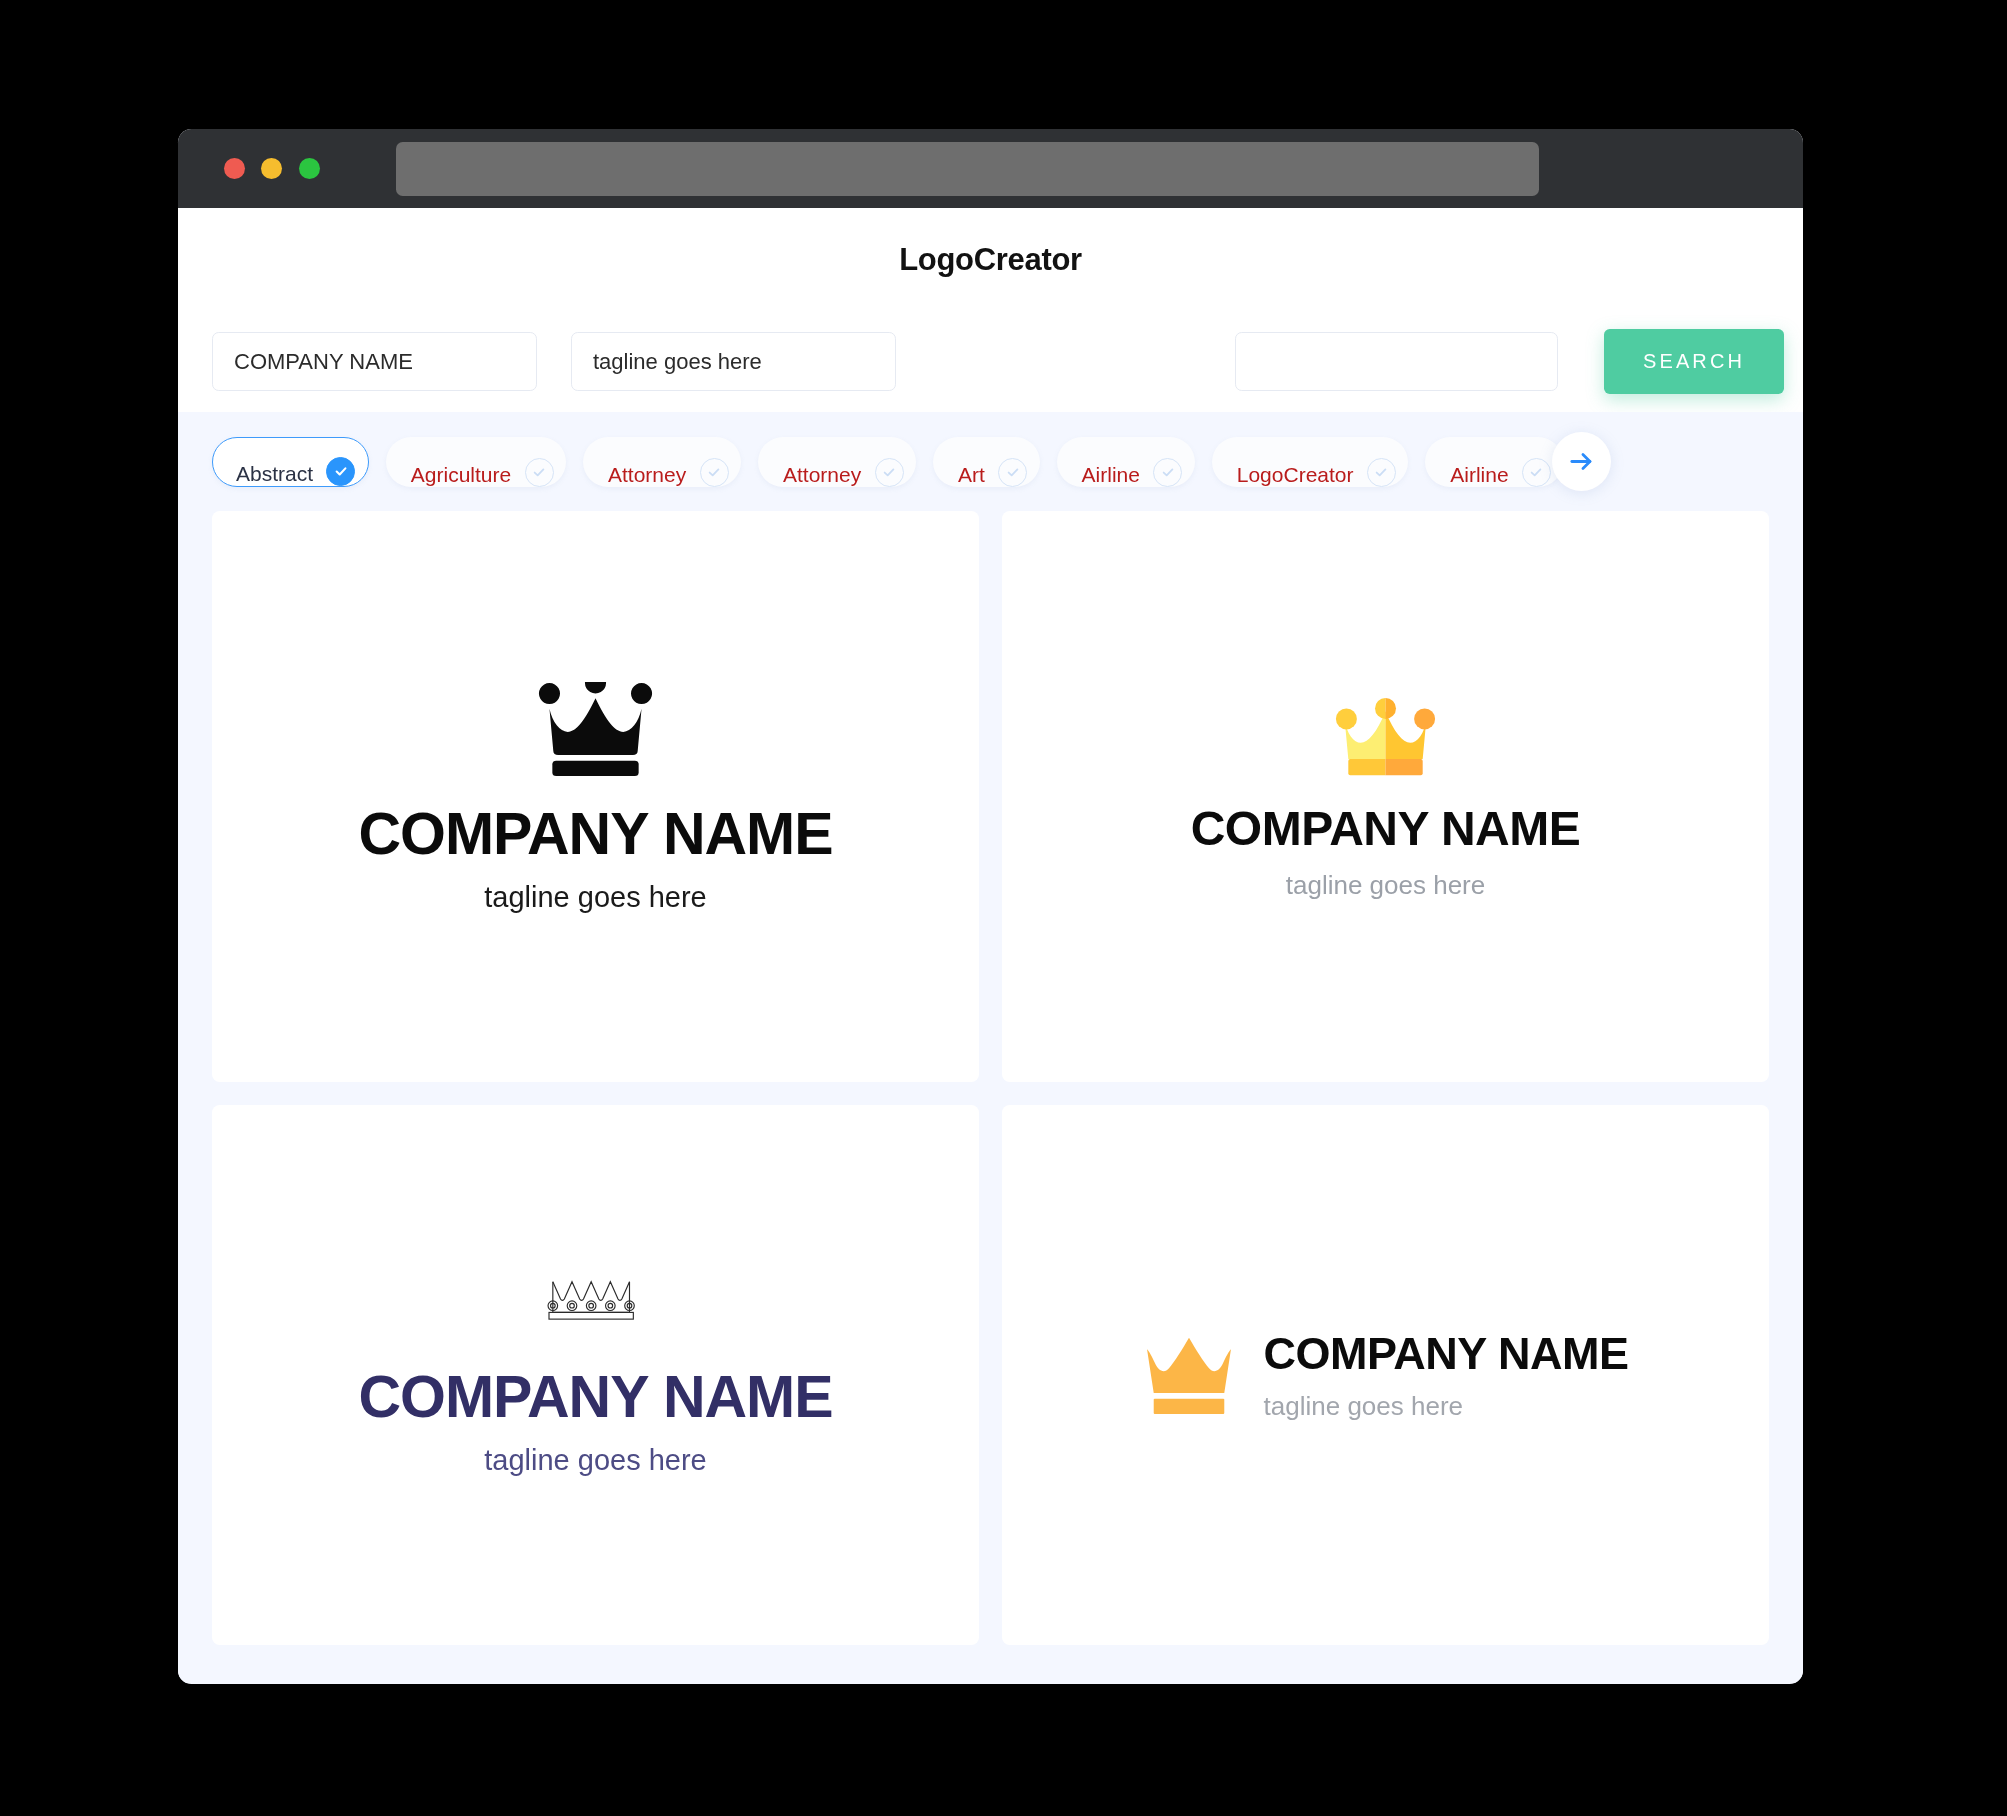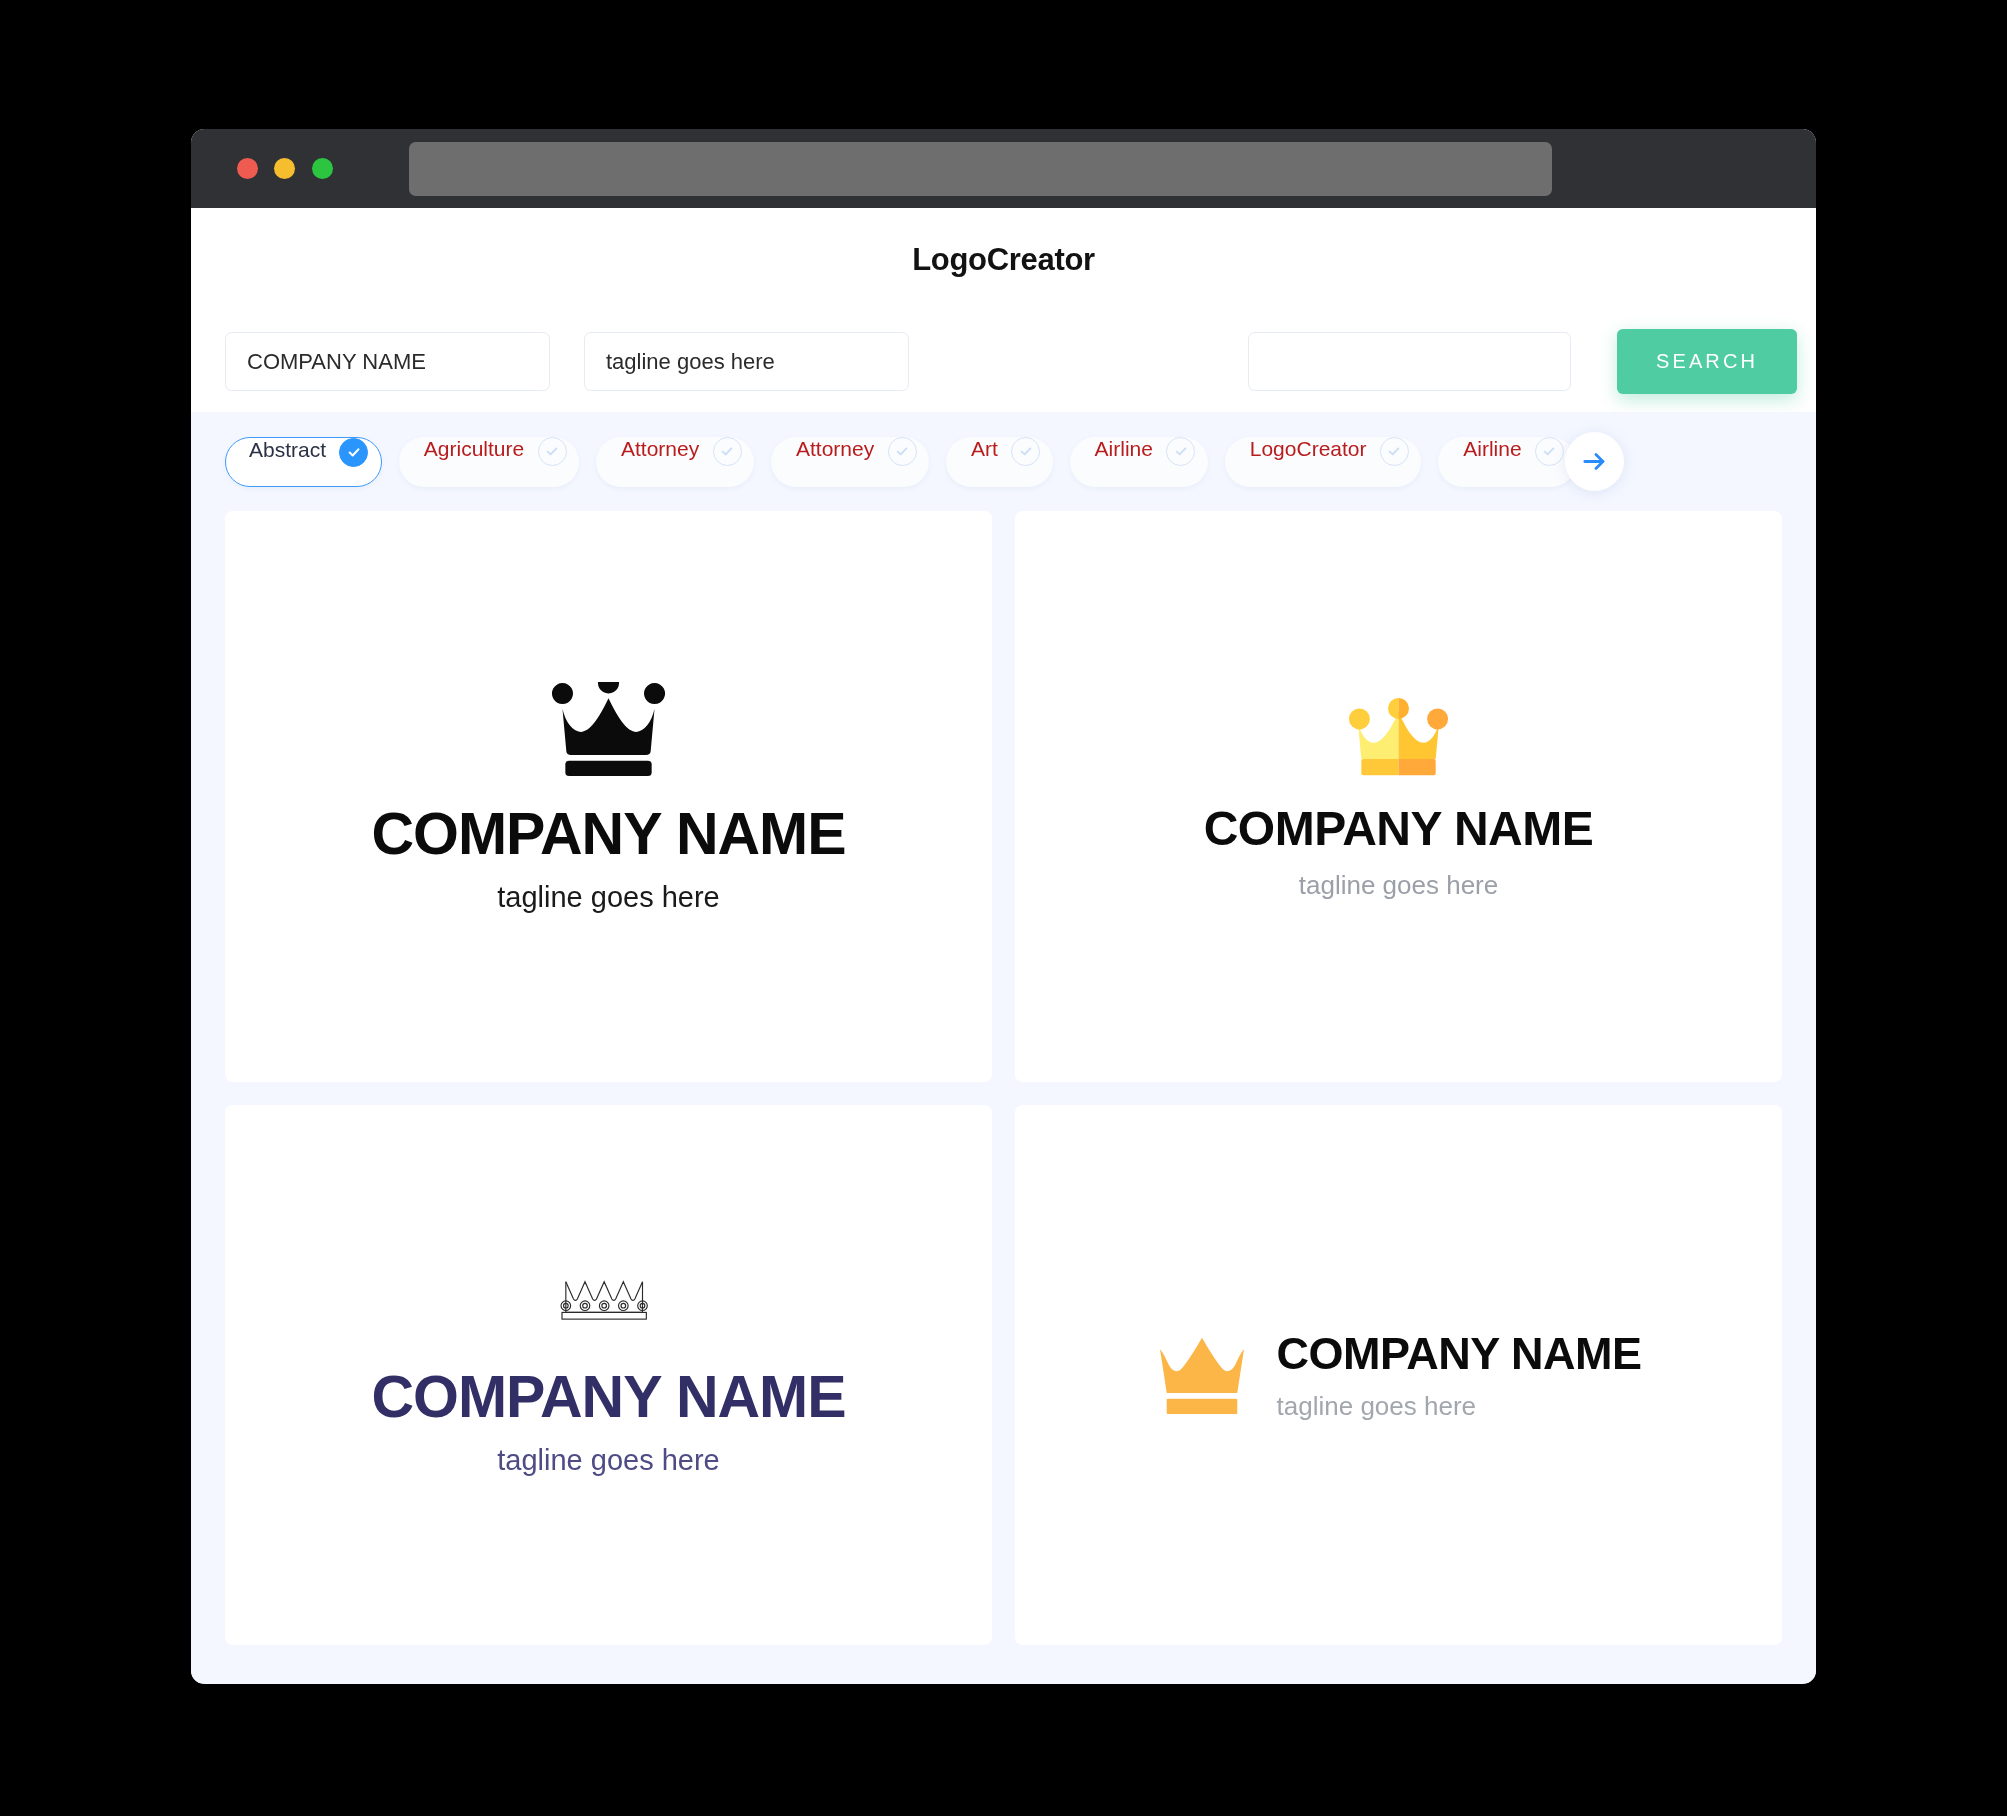--- a/index.html
+++ b/index.html
@@ -6,21 +6,21 @@
   html, body {
     width: 2007px; height: 1816px;
     background: #000000;
     font-family: "Liberation Sans", sans-serif;
     overflow: hidden;
   }
 
   
   .window {
     position: absolute;
-    left: 191px; top: 129px;
+    left: 178px; top: 129px;
     width: 1625px; height: 1555px;
     border-radius: 13.4px;
     overflow: hidden;
     background: #F4F7FF;
     box-shadow: 0 23px 57px rgba(0,0,0,0.45);
   }
 
   
   .titlebar {
     position: relative;
@@ -107,21 +107,21 @@
     display: flex;
     align-items: center;
     padding-left: 34px;
     overflow: hidden;
   }
   .chip {
     height: 50px;
     background: #FBFCFE;
     border-radius: 25px;
     display: flex;
-    align-items: flex-start;
+    align-items: flex-end;
     gap: 13.4px;
     padding: 0 12.4px 0 25px;
     margin-right: 17px;
     flex: 0 0 auto;
     cursor: pointer;
     box-shadow: 0 1.9px 5.7px rgba(140,160,200,0.10);
   }
   .chip .label {
     font-size: 21px;
     color: #b91c1c;

